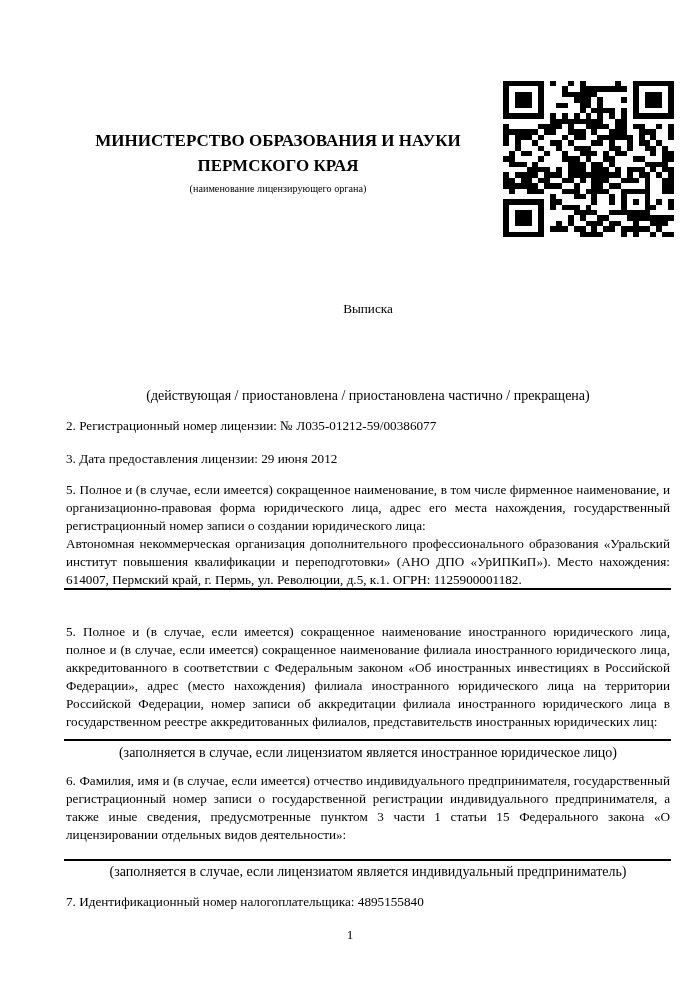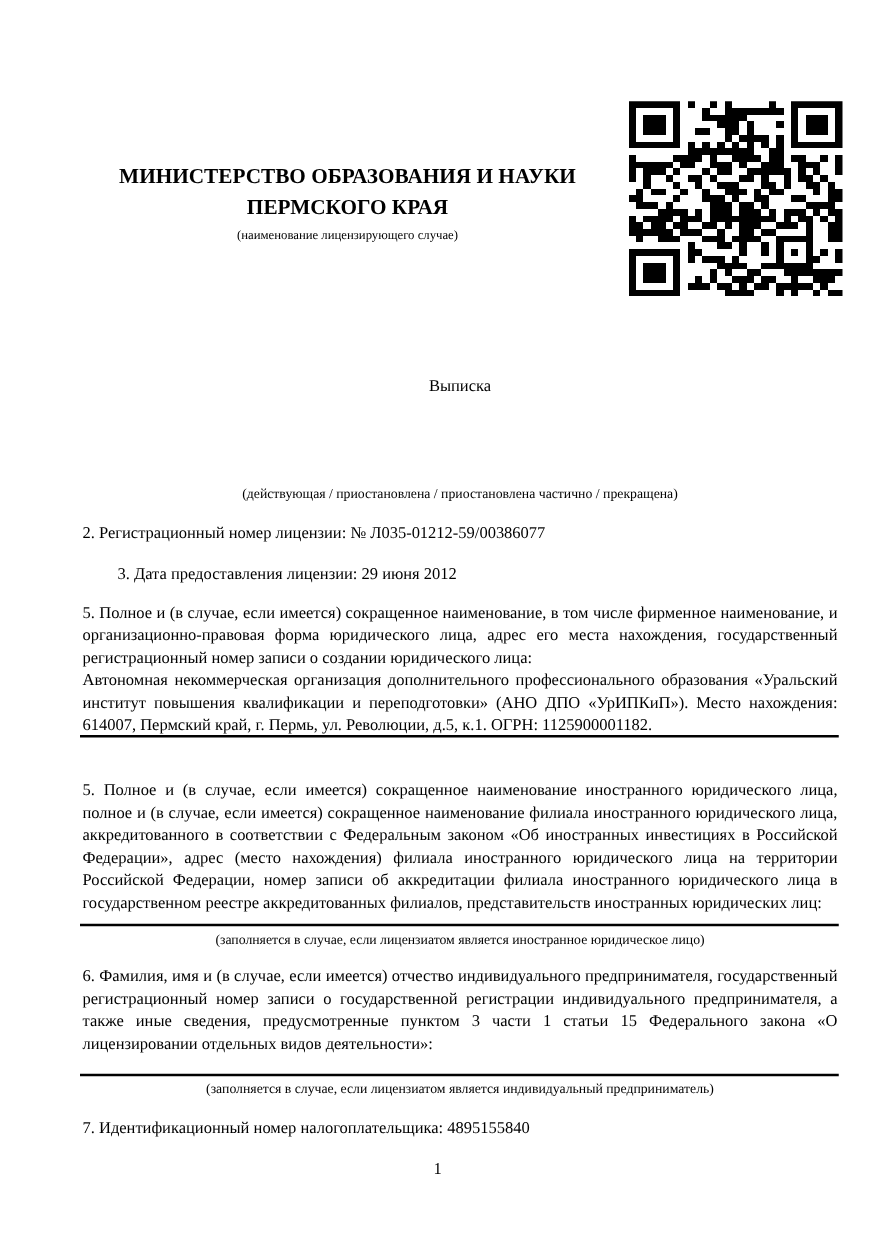--- a/index.html
+++ b/index.html
@@ -8,21 +8,21 @@
     width:700px;height:989px;
     background:#ffffff;
     color:#000000;
     font-family:"Liberation Serif","DejaVu Serif",serif;
     font-size:13.2px;
     overflow:hidden;
   }
   .abs{position:absolute;left:66px;width:604px;line-height:18px;}
   .center{text-align:center;}
   .just{text-align:justify;}
-  .cap{font-size:11px;line-height:13px;text-align:center;}
+  .cap{font-size:14px;line-height:13px;text-align:center;}
   .rule{position:absolute;left:64px;width:607px;height:0;border-top:2px solid #000000;}
   .header{
     position:absolute;left:66px;top:128px;width:424px;
     text-align:center;font-weight:bold;font-size:17px;line-height:25px;
   }
   .header .bold-line{white-space:nowrap;}
   .hcap{font-weight:normal;font-size:10.2px;line-height:13px;margin-top:4px;white-space:normal;}
   .qr{position:absolute;left:503px;top:81px;width:171px;height:156px;}
   .qr svg{display:block;width:100%;height:100%;}
   .pagenum{position:absolute;left:0;top:926px;width:700px;text-align:center;line-height:18px;}
@@ -479,32 +479,32 @@
         <rect x="22" y="28" width="1" height="1" fill="#000000"></rect>
         <rect x="25" y="28" width="1" height="1" fill="#000000"></rect>
         <rect x="27" y="28" width="1" height="1" fill="#000000"></rect>
         <rect x="28" y="28" width="1" height="1" fill="#000000"></rect>
       </svg>
   </div>
 
   <div class="header">
     <div class="bold-line">МИНИСТЕРСТВО ОБРАЗОВАНИЯ И НАУКИ</div>
     <div class="bold-line">ПЕРМСКОГО КРАЯ</div>
-    <div class="hcap">(наименование лицензирующего случае)</div>
+    <div class="hcap">(наименование лицензирующего органа)</div>
   </div>
 
   <div class="abs center" style="top:300px;">
     <div>Выписка</div>
   </div>
 
   <div class="abs cap" style="top:389px;">(действующая / приостановлена / приостановлена частично / прекращена)</div>
 
   <div class="abs" style="top:417px;">2. Регистрационный номер лицензии: № Л035-01212-59/00386077</div>
 
-  <div class="abs" style="top:450px;margin-left:28px;">3. Дата предоставления лицензии: 29 июня 2012</div>
+  <div class="abs" style="top:450px;">3. Дата предоставления лицензии: 29 июня 2012</div>
 
   <div class="abs just" style="top:481px;">
     <div>5. Полное и (в случае, если имеется) сокращенное наименование, в том числе фирменное наименование, и организационно-правовая форма юридического лица, адрес его места нахождения, государственный регистрационный номер записи о создании юридического лица:</div>
     <div>Автономная некоммерческая организация дополнительного профессионального образования «Уральский институт повышения квалификации и переподготовки» (АНО ДПО «УрИПКиП»). Место нахождения: 614007, Пермский край, г. Пермь, ул. Революции, д.5, к.1. ОГРН: 1125900001182.</div>
   </div>
   <div class="rule" style="top:588px;"></div>
 
   <div class="abs just" style="top:623px;">5. Полное и (в случае, если имеется) сокращенное наименование иностранного юридического лица, полное и (в случае, если имеется) сокращенное наименование филиала иностранного юридического лица, аккредитованного в соответствии с Федеральным законом «Об иностранных инвестициях в Российской Федерации», адрес (место нахождения) филиала иностранного юридического лица на территории Российской Федерации, номер записи об аккредитации филиала иностранного юридического лица в государственном реестре аккредитованных филиалов, представительств иностранных юридических лиц:</div>
   <div class="rule" style="top:739px;"></div>
   <div class="abs cap" style="top:746px;">(заполняется в случае, если лицензиатом является иностранное юридическое лицо)</div>

